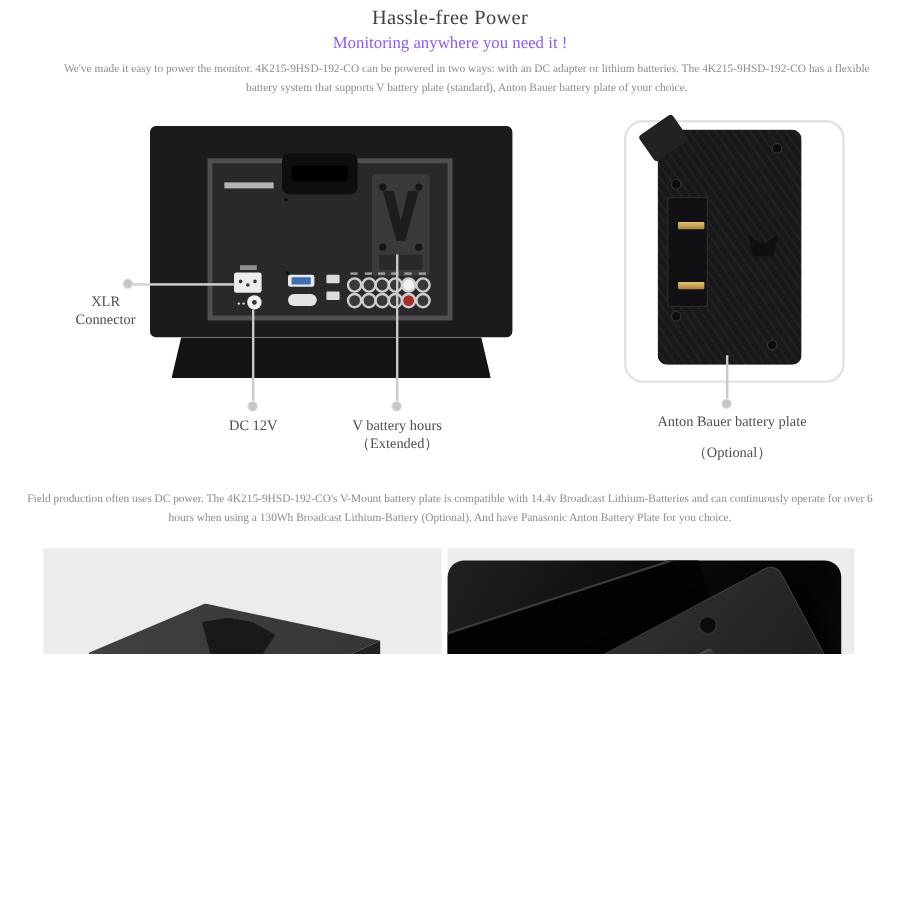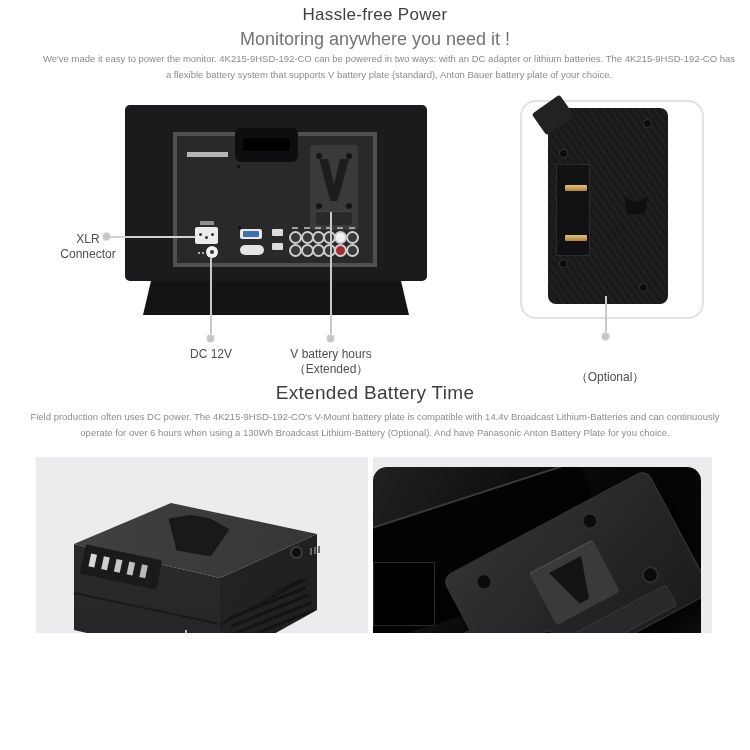--- a/index.html
+++ b/index.html
@@ -1,22 +1,22 @@
 <!DOCTYPE html>
 <html><head>
 <meta charset="utf-8">
 <style>
   html,body{margin:0;padding:0;background:#fff;}
-  .stage{position:relative;width:750px;height:633px;background:#fff;overflow:hidden;
-         font-family:Liberation Sans, sans-serif;}
+  .stage{position:relative;width:750px;height:545px;background:#fff;overflow:hidden;
+         font-family:Liberation Serif, serif;}
   .abs{position:absolute;}
   .ctr{text-align:center;}
   .h1{font-size:17px;color:#3f3f3f;letter-spacing:.3px;}
   .h2{font-size:19px;color:#3d3d3d;letter-spacing:.3px;}
-  .sub{font-size:18px;color:#737373;}
+  .sub{font-size:14px;color:#8b5cf6;}
   .para{font-size:9.5px;line-height:15.5px;color:#8c8c8c;}
   .cap{font-size:12px;line-height:15px;color:#4f4f4f;}
   .line{background:#c9c9c9;}
   .dot{width:7px;height:7px;border-radius:50%;background:#c6c6c6;box-shadow:0 0 0 1px #e3e3e3;}
   
   .m-body{background:#1b1b1d;border-radius:5px;}
   .m-base{background:#141416;clip-path:polygon(3% 0,97% 0,100% 100%,0 100%);}
   .m-panel{background:#29292b;border:4px solid #505052;box-sizing:border-box;}
   .screw{border-radius:50%;background:#0c0c0e;}
   .bnc{width:9px;height:9px;border-radius:50%;border:2px solid #cfcfcf;background:#39393b;box-sizing:content-box;}
@@ -103,21 +103,21 @@
     <div class="abs bnc" style="left:221px;top:126px;"></div>
 
     <div class="abs bnc" style="left:164px;top:139px;"></div>
     <div class="abs bnc" style="left:176px;top:139px;"></div>
     <div class="abs bnc" style="left:187px;top:139px;"></div>
     <div class="abs bnc" style="left:198px;top:139px;"></div>
     <div class="abs bnc" style="left:209px;top:139px;background:#a62c2c;"></div>
     <div class="abs bnc" style="left:221px;top:139px;"></div>
   </div>
 
-  <div class="abs ctr cap" style="left:54px;top:232px;width:68px;">XLR Connector</div>
+  <div class="abs ctr cap" style="left:54px;top:244px;width:68px;">XLR Connector</div>
   <div class="abs dot" style="left:103px;top:233px;"></div>
   <div class="abs line" style="left:110px;top:236px;width:86px;height:2px;background:#d2d2d2;"></div>
 
   <div class="abs line" style="left:210px;top:258px;width:2px;height:76px;"></div>
   <div class="abs dot" style="left:207px;top:335px;"></div>
   <div class="abs ctr cap" style="left:171px;top:347px;width:80px;">DC 12V</div>
 
   <div class="abs line" style="left:330px;top:212px;width:2px;height:122px;"></div>
   <div class="abs dot" style="left:327px;top:335px;"></div>
   <div class="abs ctr cap" style="left:261px;top:347px;width:140px;">V battery hours</div>
@@ -132,23 +132,23 @@
       </div>
       <div class="abs ascrew" style="left:12px;top:42px;width:7px;height:7px;"></div>
       <div class="abs ascrew" style="left:96px;top:12px;width:7px;height:7px;"></div>
       <div class="abs ascrew" style="left:12px;top:152px;width:7px;height:7px;"></div>
       <div class="abs ascrew" style="left:92px;top:176px;width:7px;height:7px;"></div>
       <div class="abs" style="left:76px;top:88px;width:24px;height:18px;background:#0f0f11;clip-path:polygon(0 0,40% 35%,60% 35%,100% 0,85% 100%,15% 100%);"></div>
     </div>
   </div>
   <div class="abs line" style="left:605px;top:296px;width:2px;height:36px;"></div>
   <div class="abs dot" style="left:602px;top:333px;"></div>
+  <div class="abs ctr cap" style="left:510px;top:344px;width:200px;">Anton Bauer battery plate</div>
   <div class="abs ctr cap" style="left:510px;top:370px;width:200px;">（Optional）</div>
 
-  <div class="abs ctr h2" style="left:0;top:382px;width:750px;">Extended Battery Time</div>
   <div class="abs ctr para" style="left:22px;top:409px;width:706px;">Field production often uses DC power. The 4K215-9HSD-192-CO's V-Mount battery plate is compatible with 14.4v Broadcast Lithium-Batteries and can continuously operate for over 6 hours when using a 130Wh Broadcast Lithium-Battery (Optional). And have Panasonic Anton Battery Plate for you choice.</div>
 
   <div class="abs card" style="left:36px;top:457px;width:332px;height:284px;">
     <div class="abs" style="left:30px;top:35px;width:270px;height:200px;">
 
       <div class="abs" style="left:0;top:0;width:270px;height:200px;background:linear-gradient(100deg,#414143,#343436);clip-path:polygon(8px 52px,105px 11px,251px 42px,154px 86px);"></div>
 
       <div class="abs" style="left:0;top:0;width:270px;height:200px;background:linear-gradient(#2d2d2f,#232325);clip-path:polygon(8px 52px,154px 86px,154px 172px,8px 138px);"></div>
 
       <div class="abs" style="left:0;top:0;width:270px;height:200px;background:linear-gradient(120deg,#262628,#1e1e20);clip-path:polygon(154px 86px,251px 42px,251px 118px,154px 172px);"></div>

